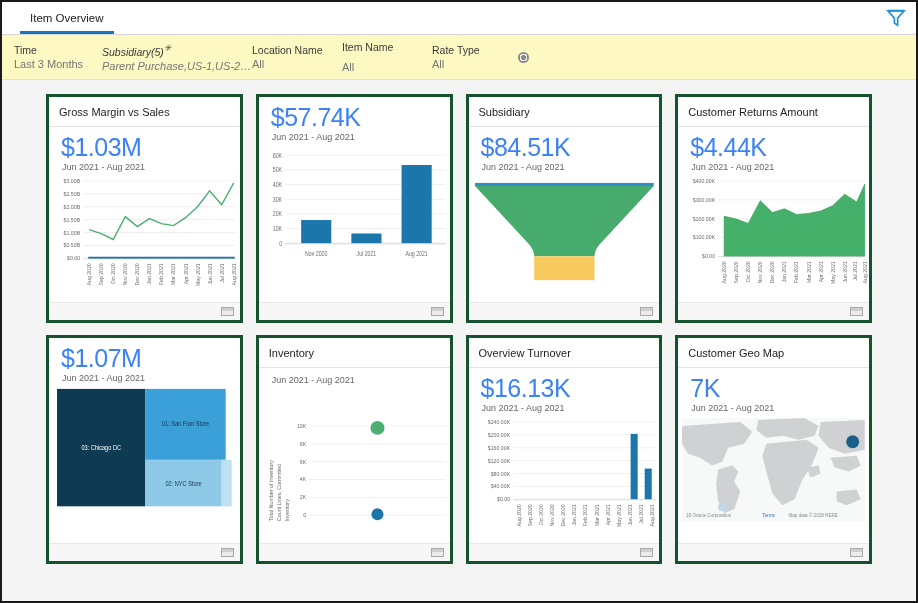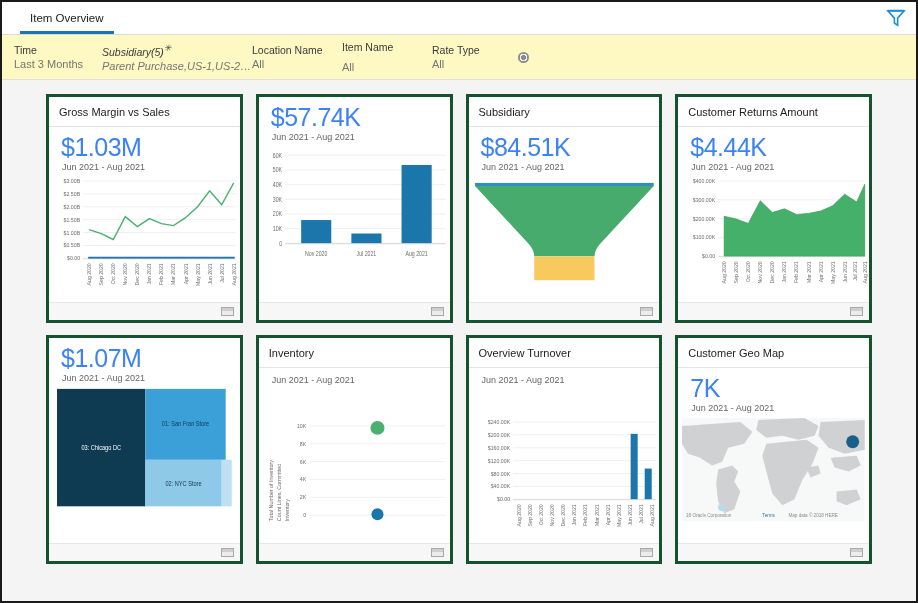--- a/index.html
+++ b/index.html
@@ -392,20 +392,21 @@
         </div>
       </div>
       <div class="card-foot">
         <div class="foot-icon"></div>
       </div>
     </div>
 
     <div class="card">
       <div class="card-head">Overview Turnover</div>
       <div class="card-body">
+        <div class="kpi">$16.13K</div>
         <div class="kpi-sub">Jun 2021 - Aug 2021</div>
         <div class="plot">
           <svg viewBox="0 0 190 130" preserveAspectRatio="none">
             <g>
               <line class="grid" x1="44" y1="8" x2="186" y2="8"></line>
               <line class="grid" x1="44" y1="21" x2="186" y2="21"></line>
               <line class="grid" x1="44" y1="34" x2="186" y2="34"></line>
               <line class="grid" x1="44" y1="47" x2="186" y2="47"></line>
               <line class="grid" x1="44" y1="60" x2="186" y2="60"></line>
               <line class="grid" x1="44" y1="73" x2="186" y2="73"></line>

